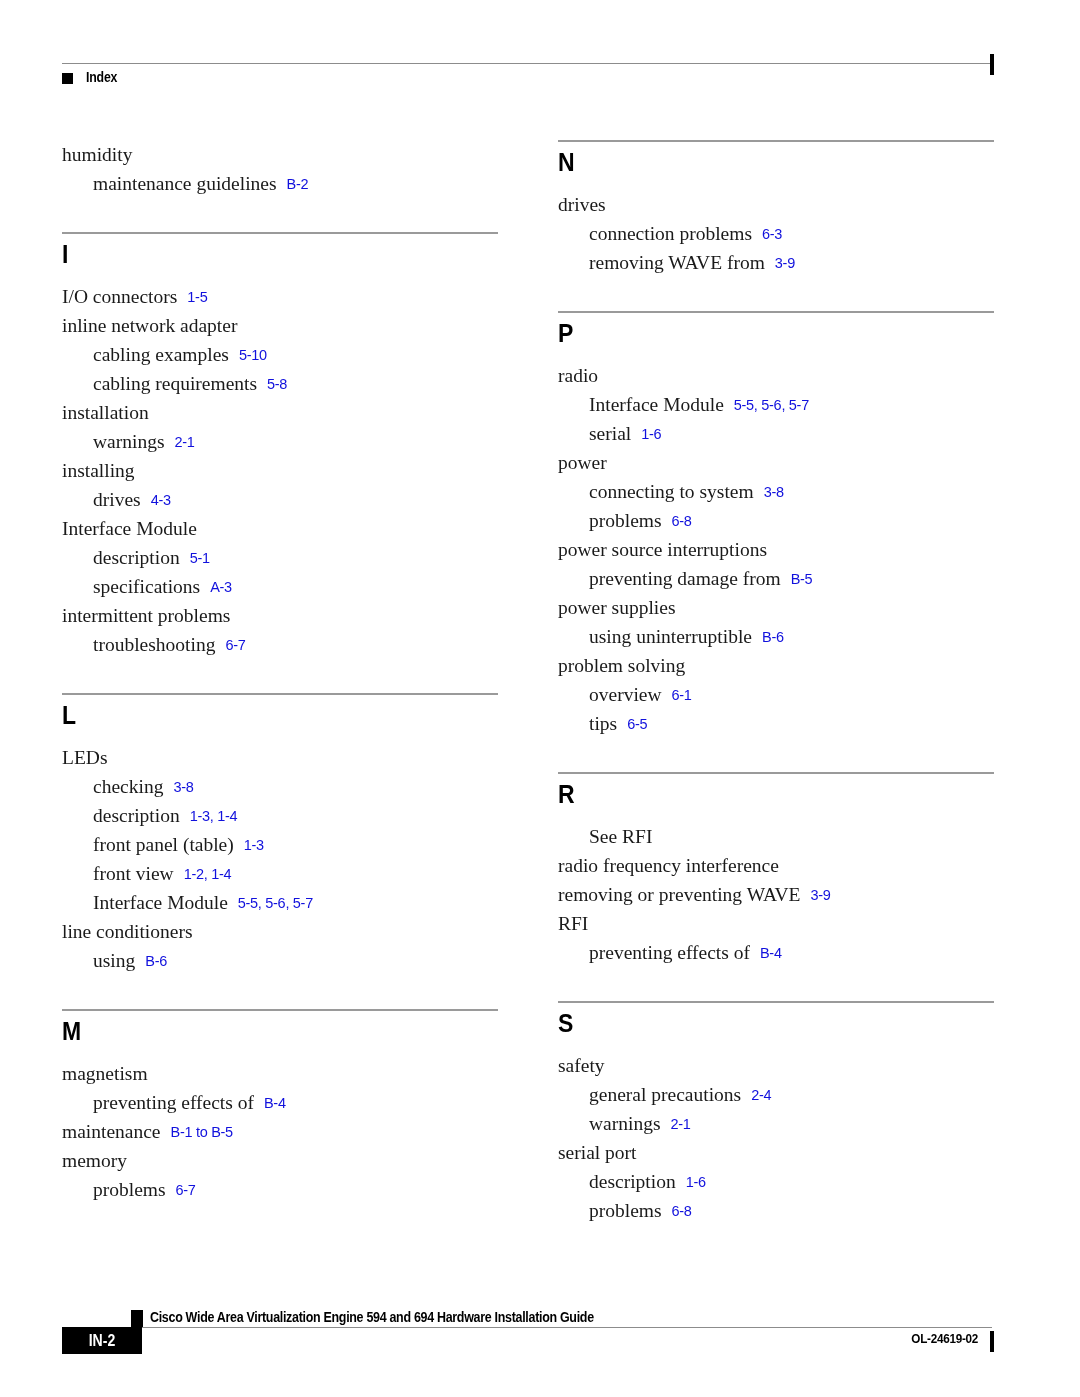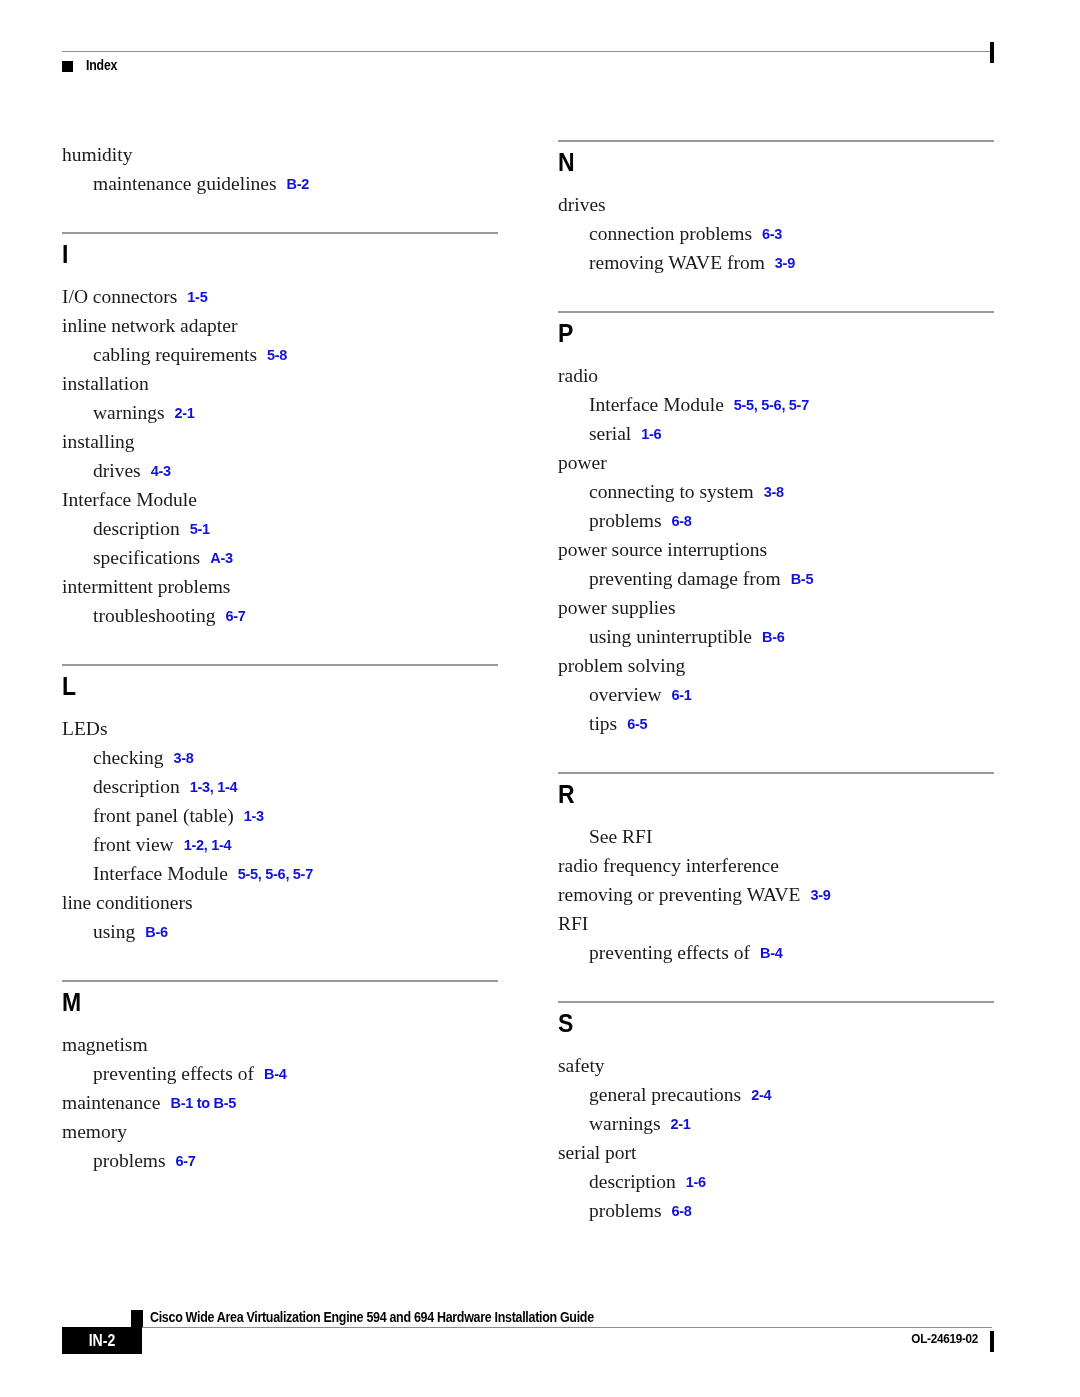--- a/index.html
+++ b/index.html
@@ -14,21 +14,21 @@
     position: relative;
     font-family: "Liberation Serif", "DejaVu Serif", serif;
     color: #000000;
     overflow: hidden;
   }
 
   
   .page-header {
     position: absolute;
     left: 0;
-    top: 4px;
+    top: 16px;
     width: 968px;
     height: 92px;
   }
   .header-rule {
     position: absolute;
     left: 62px;
     top: 47px;
     width: 930px;
     height: 1px;
     background: #8c8c8c;
@@ -108,21 +108,21 @@
     white-space: nowrap;
     color: #1a1a1a;
   }
   .entry.level-0 { padding-left: 0; }
   .entry.level-1 { padding-left: 31px; }
 
   .entry-term { font-family: "Liberation Serif", "DejaVu Serif", serif; }
 
   .entry-pages {
     font-family: "Liberation Sans", "DejaVu Sans", sans-serif;
-    font-weight: bold;
+    font-weight: normal;
     font-size: 14.5px;
     color: #1111dd;
     letter-spacing: -0.3px;
     margin-left: 10px;
     position: relative;
     top: -1px;
   }
   .entry-pages:empty { display: none; margin-left: 0; }
 
   
@@ -220,20 +220,21 @@
           <div class="entry level-1"><span class="entry-term">maintenance guidelines</span><span class="entry-pages">B-2</span></div>
         </div>
       </div>
       <div class="section-gap"></div>
       <div class="index-section">
         <div class="section-rule"></div>
         <div class="section-letter">I</div>
         <div class="section-entries">
           <div class="entry level-0"><span class="entry-term">I/O connectors</span><span class="entry-pages">1-5</span></div>
           <div class="entry level-0"><span class="entry-term">inline network adapter</span></div>
+          <div class="entry level-1"><span class="entry-term">cabling examples</span><span class="entry-pages">5-10</span></div>
           <div class="entry level-1"><span class="entry-term">cabling requirements</span><span class="entry-pages">5-8</span></div>
           <div class="entry level-0"><span class="entry-term">installation</span></div>
           <div class="entry level-1"><span class="entry-term">warnings</span><span class="entry-pages">2-1</span></div>
           <div class="entry level-0"><span class="entry-term">installing</span></div>
           <div class="entry level-1"><span class="entry-term">drives</span><span class="entry-pages">4-3</span></div>
           <div class="entry level-0"><span class="entry-term">Interface Module</span></div>
           <div class="entry level-1"><span class="entry-term">description</span><span class="entry-pages">5-1</span></div>
           <div class="entry level-1"><span class="entry-term">specifications</span><span class="entry-pages">A-3</span></div>
           <div class="entry level-0"><span class="entry-term">intermittent problems</span></div>
           <div class="entry level-1"><span class="entry-term">troubleshooting</span><span class="entry-pages">6-7</span></div>

